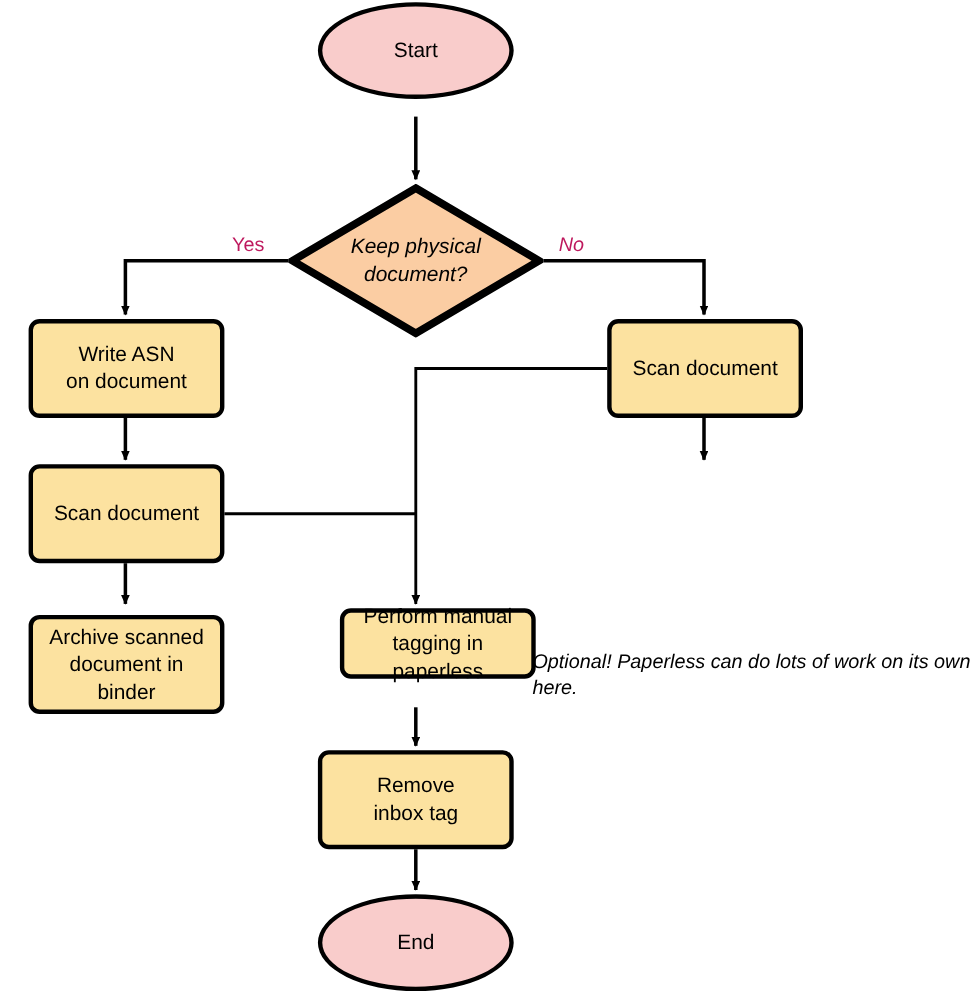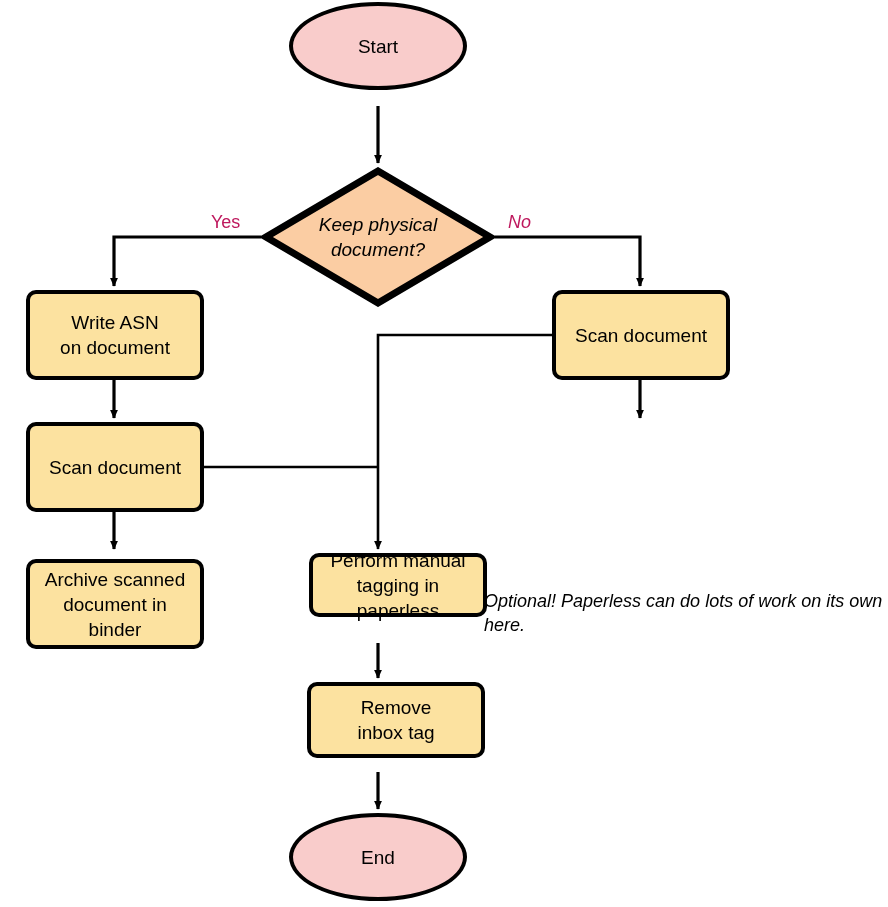--- a/index.html
+++ b/index.html
@@ -171,21 +171,21 @@
     <span>Scan document</span>
   </div>
 
 
   <div class="node node-process" style="left:289px; top:553px; width:178px; height:64px;margin-left:20px;">
     <span>Perform manual
 tagging in
 paperless</span>
   </div>
 
-  <div class="node node-process" style="left:307px; top:682px; width:178px; height:76px;">
+  <div class="node node-process" style="left:289px; top:682px; width:178px; height:90px;">
     <span>Remove
 inbox tag</span>
   </div>
 
   <div class="node node-terminator" style="left:289px; top:813px; width:178px; height:88px;">
     <span>End</span>
   </div>
 
   <div class="annotation" style="left:484px; top:589px; width:400px;">Optional! Paperless can do lots of work on its own here.</div>
 

